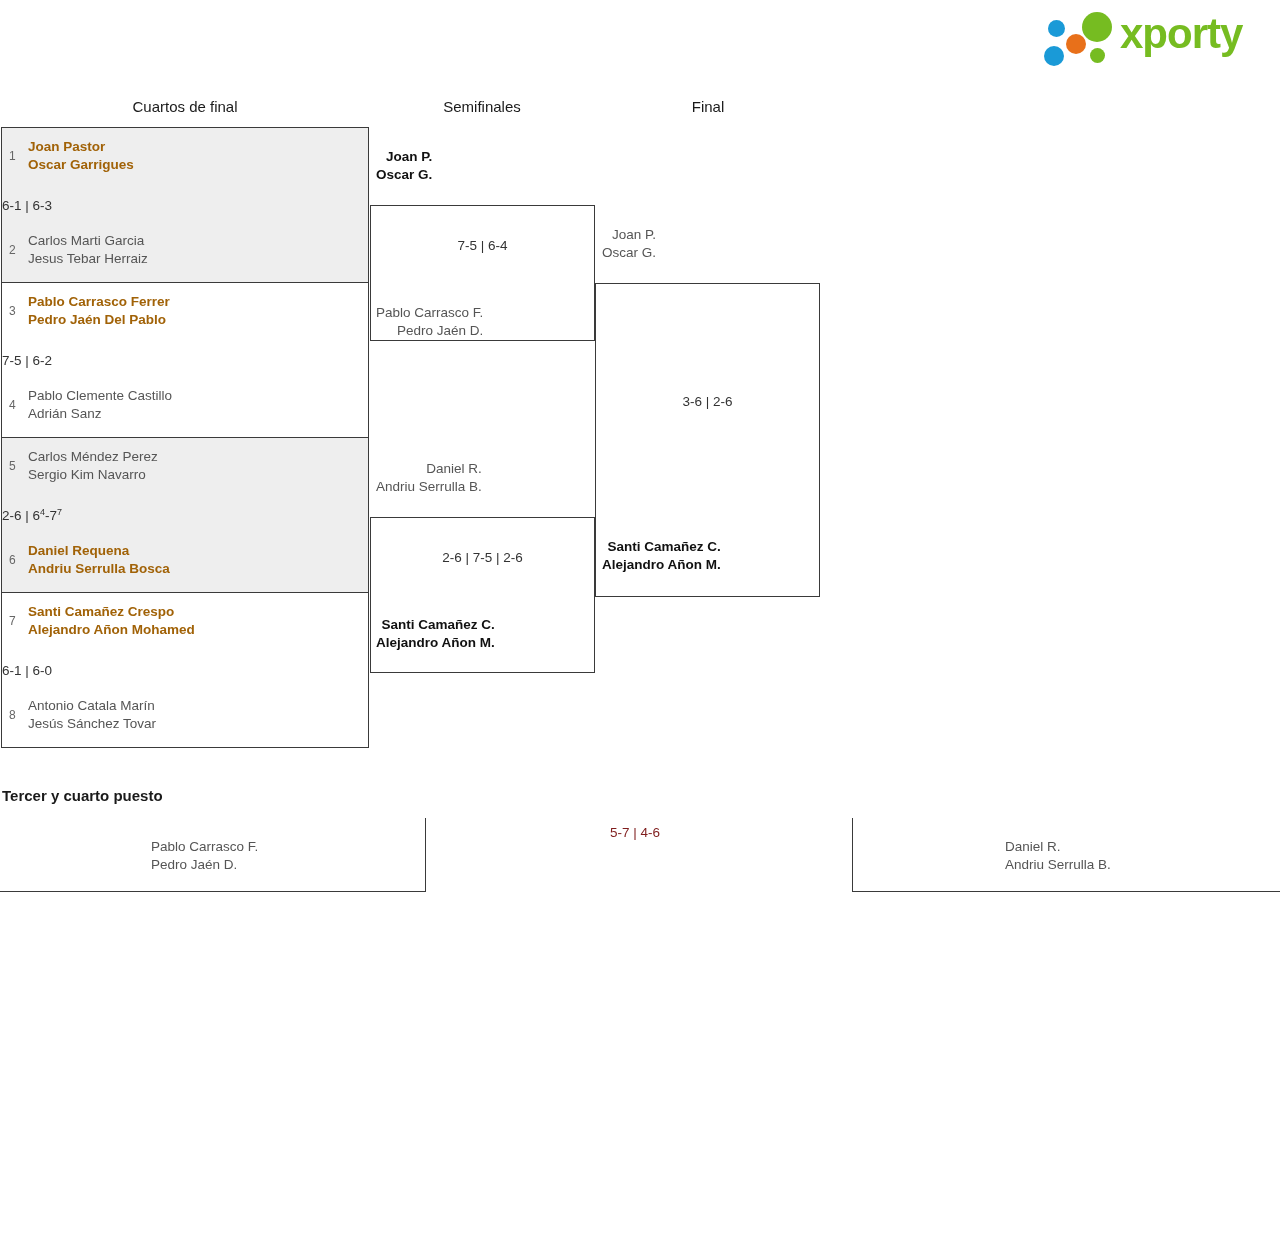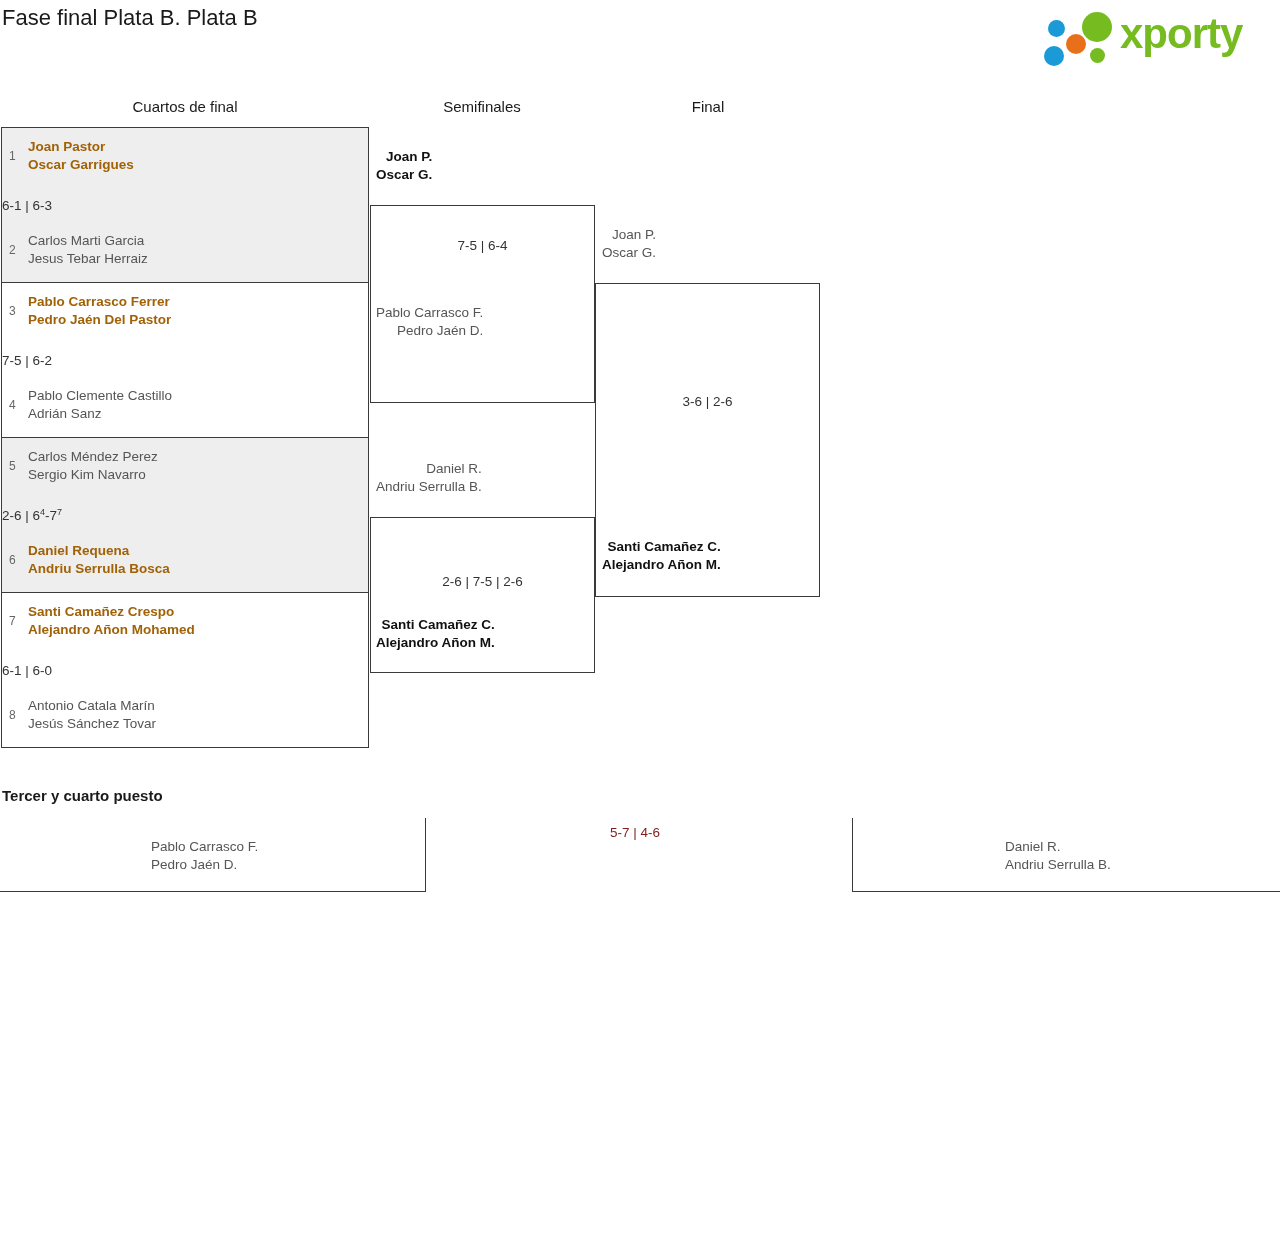--- a/index.html
+++ b/index.html
@@ -197,21 +197,20 @@
     top: 825px;
     font-size: 13.5px;
     color: #7f1d1d;
     white-space: nowrap;
   }
 </style>
 </head>
 <body>
 
 <div class="title-block">
-  <div class="title-line">Fase final Plata B. Plata B</div>
 </div>
 
 <div class="logo">
   <span class="dot dot-blue-tl"></span>
   <span class="dot dot-orange"></span>
   <span class="dot dot-green-lg"></span>
   <span class="dot dot-blue-bl"></span>
   <span class="dot dot-green-sm"></span>
   <span class="logo-text">xporty</span>
 </div>
@@ -238,21 +237,21 @@
         <span class="pl">Jesus Tebar Herraiz</span>
       </span>
     </div>
   </div>
 
   <div class="qf-match">
     <div class="qf-team top winner">
       <span class="seed">3</span>
       <span class="team-names">
         <span class="pl">Pablo Carrasco Ferrer</span>
-        <span class="pl">Pedro Jaén Del Pastor</span>
+        <span class="pl">Pedro Jaén Del Pablo</span>
       </span>
     </div>
     <div class="qf-score">7-5 | 6-2</div>
     <div class="qf-team bottom loser">
       <span class="seed">4</span>
       <span class="team-names">
         <span class="pl">Pablo Clemente Castillo</span>
         <span class="pl">Adrián Sanz</span>
       </span>
     </div>
@@ -292,34 +291,34 @@
         <span class="pl">Jesús Sánchez Tovar</span>
       </span>
     </div>
   </div>
 </div>
 
 <div class="float-names winner" style="left:376px; top:148px;">
   <span class="pl" style="color:#111111;font-weight:700;">Joan P.</span>
   <span class="pl" style="color:#111111;font-weight:700;">Oscar G.</span>
 </div>
-<div class="bx" style="left:370px; top:205px; width:225px; height:198px;">
+<div class="bx" style="left:370px; top:205px; width:225px; height:136px;">
   <div class="bx-score" style="top:32px;">7-5 | 6-4</div>
 </div>
 <div class="float-names loser" style="left:376px; top:304px;">
   <span class="pl" style="color:#555555;">Pablo Carrasco F.</span>
   <span class="pl" style="color:#555555;">Pedro Jaén D.</span>
 </div>
 
 <div class="float-names loser" style="left:376px; top:460px;">
   <span class="pl" style="color:#555555;">Daniel R.</span>
   <span class="pl" style="color:#555555;">Andriu Serrulla B.</span>
 </div>
 <div class="bx" style="left:370px; top:517px; width:225px; height:156px;">
-  <div class="bx-score" style="top:32px;margin-top:24px;">2-6 | 7-5 | 2-6</div>
+  <div class="bx-score" style="top:32px;">2-6 | 7-5 | 2-6</div>
 </div>
 <div class="float-names winner" style="left:376px; top:616px;">
   <span class="pl" style="color:#111111;font-weight:700;">Santi Camañez C.</span>
   <span class="pl" style="color:#111111;font-weight:700;">Alejandro Añon M.</span>
 </div>
 
 <div class="float-names loser" style="left:602px; top:226px;">
   <span class="pl" style="color:#555555;">Joan P.</span>
   <span class="pl" style="color:#555555;">Oscar G.</span>
 </div>

